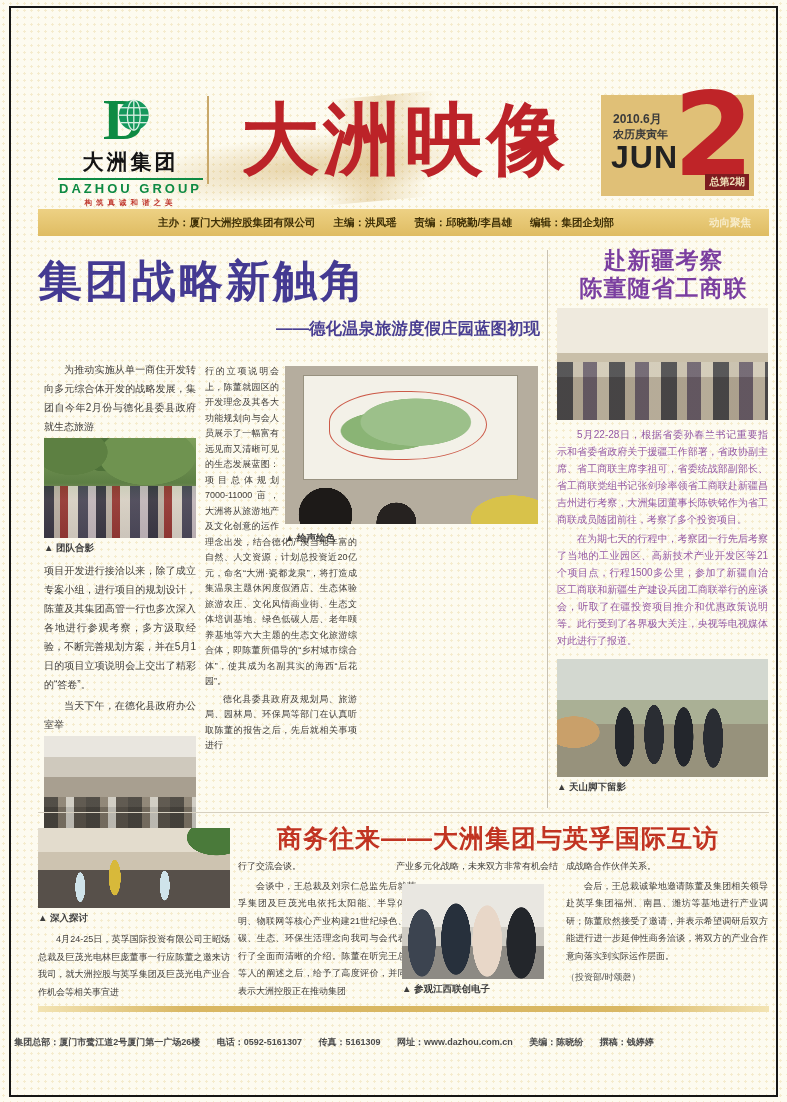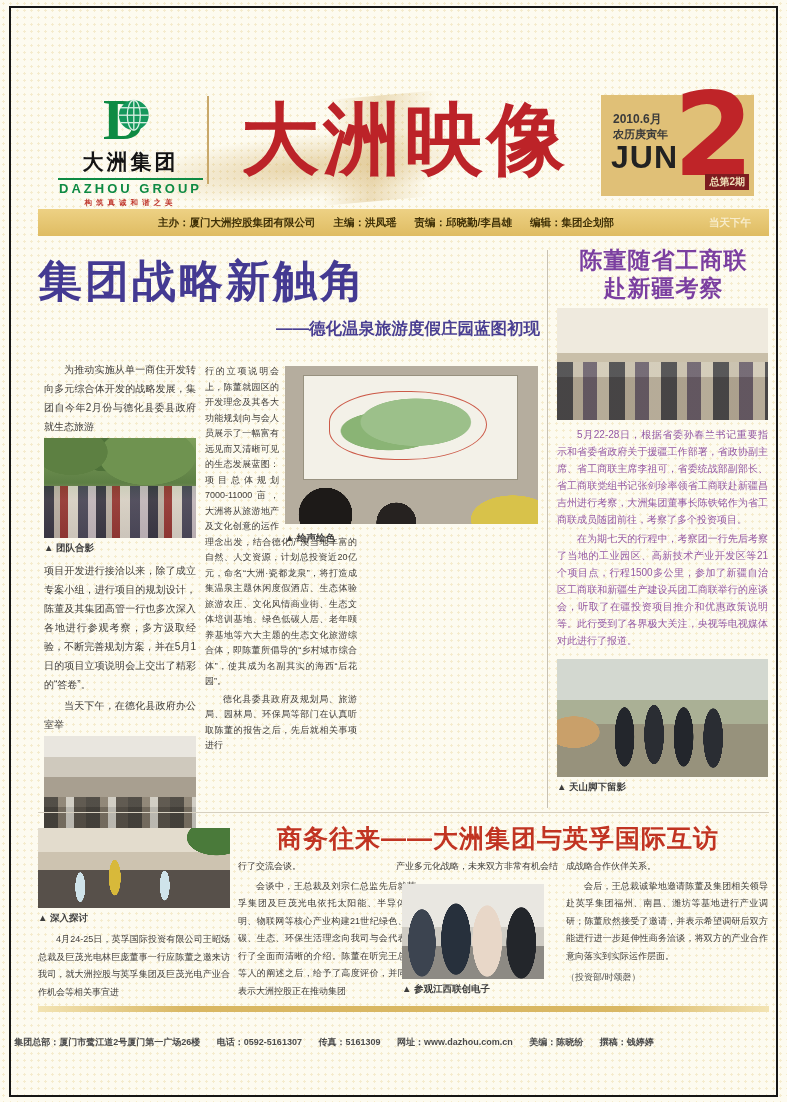--- a/index.html
+++ b/index.html
@@ -175,21 +175,21 @@
     <div class="db-jun">JUN</div>
     <div class="db-two">2</div>
     <div class="db-issue">总第2期</div>
   </div>
 
   <div class="abs info-bar">
     <span class="first">主办：厦门大洲控股集团有限公司</span>
     <span>主编：洪凤瑶</span>
     <span>责编：邱晓勤/李昌雄</span>
     <span>编辑：集团企划部</span>
-    <span class="col-tag">当天下午</span>
+    <span class="col-tag">动向聚焦</span>
   </div>
 
   <div class="abs main-hl">集团战略新触角</div>
   <div class="abs main-sub">——德化温泉旅游度假庄园蓝图初现</div>
 
   <div class="abs col1">
     <p class="bt ind">为推动实施从单一商住开发转向多元综合体开发的战略发展，集团自今年2月份与德化县委县政府就生态旅游</p>
     <div class="ph" id="ph-team"></div>
     <div class="cap">▲ 团队合影</div>
     <p class="bt">项目开发进行接洽以来，除了成立专案小组，进行项目的规划设计，陈董及其集团高管一行也多次深入各地进行参观考察，多方汲取经验，不断完善规划方案，并在5月1日的项目立项说明会上交出了精彩的“答卷”。</p>
@@ -208,22 +208,22 @@
     <p class="bt">行的立项说明会上，陈董就园区的开发理念及其各大功能规划向与会人员展示了一幅富有远见而又清晰可见的生态发展蓝图：项目总体规划7000-11000亩，大洲将从旅游地产及文化创意的运作理念出发，结合德化浐溪当地丰富的自然、人文资源，计划总投资近20亿元，命名“大洲·瓷都龙泉”，将打造成集温泉主题休闲度假酒店、生态体验旅游农庄、文化风情商业街、生态文体培训基地、绿色低碳人居、老年颐养基地等六大主题的生态文化旅游综合体，即陈董所倡导的“乡村城市综合体”，使其成为名副其实的海西“后花园”。</p>
     <p class="bt ind">德化县委县政府及规划局、旅游局、园林局、环保局等部门在认真听取陈董的报告之后，先后就相关事项进行</p>
   </div>
 
 
   <div class="abs vline"></div>
   <div class="abs hline"></div>
 
   <div class="abs side purple">
     <div class="side-hl" style="position:static;">
+      <div>赴新疆考察</div>
       <div>陈董随省工商联</div>
-      <div>赴新疆考察</div>
     </div>
     <div class="ph" id="ph-xj"></div>
     <p class="bt ind">5月22-28日，根据省委孙春兰书记重要指示和省委省政府关于援疆工作部署，省政协副主席、省工商联主席李祖可，省委统战部副部长、省工商联党组书记张剑珍率领省工商联赴新疆昌吉州进行考察，大洲集团董事长陈铁铭作为省工商联成员随团前往，考察了多个投资项目。</p>
     <p class="bt ind">在为期七天的行程中，考察团一行先后考察了当地的工业园区、高新技术产业开发区等21个项目点，行程1500多公里，参加了新疆自治区工商联和新疆生产建设兵团工商联举行的座谈会，听取了在疆投资项目推介和优惠政策说明等。此行受到了各界极大关注，央视等电视媒体对此进行了报道。</p>
     <div class="ph" id="ph-tianshan"></div>
     <div class="cap">▲ 天山脚下留影</div>
   </div>
 
   <div class="abs bot-hl">商务往来——大洲集团与英孚国际互访</div>
 

